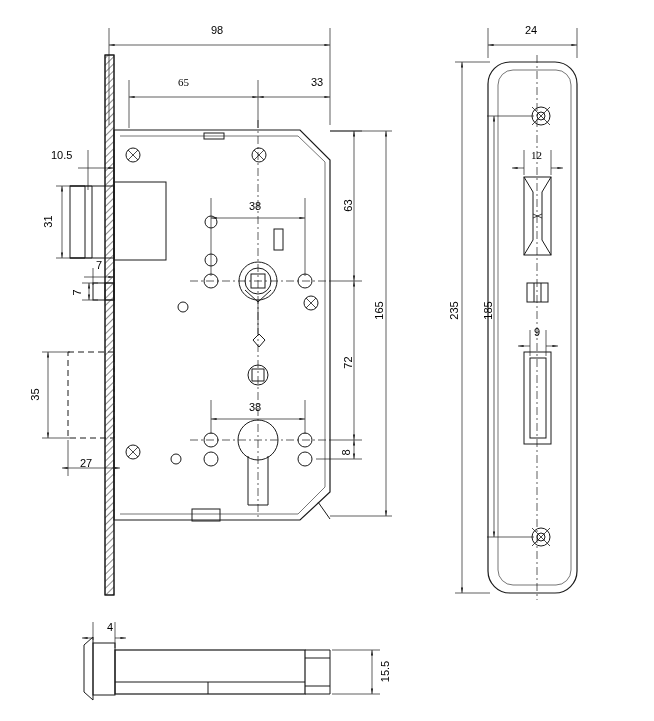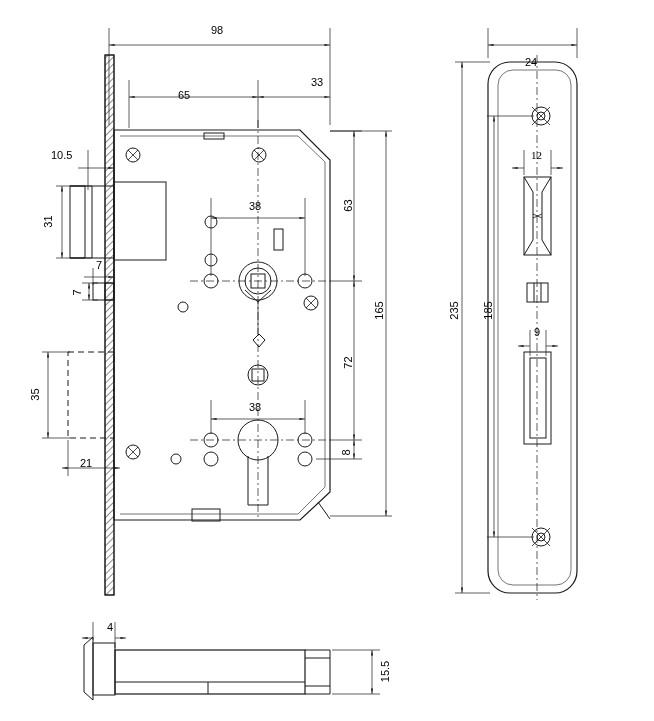--- a/index.html
+++ b/index.html
@@ -287,36 +287,36 @@
 
         <line x1="332" y1="650" x2="380" y2="650"></line>
         <line x1="332" y1="694" x2="380" y2="694"></line>
         <line x1="372" y1="650" x2="372" y2="694" marker-start="url(#arrR)" marker-end="url(#arrL)"></line>
       </g>
 
     </g>
   </svg>
 
   <div class="dim-label" style="left:211px; top:25px;">98</div>
-  <div class="dim-label" style="left:178px; top:90px;">65</div>
+  <div class="dim-label" style="left:178px; top:77px;font-family:Liberation Serif, serif;">65</div>
   <div class="dim-label" style="left:287px; top:77px;margin-left:24px;">33</div>
   <div class="dim-label" style="left:51px; top:150px;">10.5</div>
   <div class="dim-label vert" style="left:42px; top:216px; transform:rotate(-90deg);">31</div>
   <div class="dim-label" style="left:96px; top:260px;">7</div>
   <div class="dim-label vert" style="left:74px; top:287px; transform:rotate(-90deg);">7</div>
   <div class="dim-label vert" style="left:29px; top:389px; transform:rotate(-90deg);">35</div>
-  <div class="dim-label" style="left:80px; top:458px;">21</div>
+  <div class="dim-label" style="left:80px; top:458px;">27</div>
   <div class="dim-label" style="left:249px; top:201px;">38</div>
   <div class="dim-label" style="left:249px; top:402px;">38</div>
   <div class="dim-label vert" style="left:342px; top:200px; transform:rotate(-90deg);">63</div>
   <div class="dim-label vert" style="left:342px; top:357px; transform:rotate(-90deg);">72</div>
   <div class="dim-label vert" style="left:343px; top:447px; transform:rotate(-90deg);">8</div>
   <div class="dim-label vert" style="left:370px; top:305px; transform:rotate(-90deg);">165</div>
 
-  <div class="dim-label" style="left:525px; top:25px;margin-top:32px;">24</div>
+  <div class="dim-label" style="left:525px; top:25px;">24</div>
   <div class="dim-label" style="left:531px; top:150px;font-family:Liberation Serif, serif;">12</div>
   <div class="dim-label" style="left:534px; top:327px;">9</div>
   <div class="dim-label vert" style="left:445px; top:305px; transform:rotate(-90deg);">235</div>
   <div class="dim-label vert" style="left:479px; top:305px; transform:rotate(-90deg);">185</div>
 
   <div class="dim-label" style="left:107px; top:622px;">4</div>
   <div class="dim-label vert" style="left:375px; top:666px; transform:rotate(-90deg);">15.5</div>
 
 </div>
 

